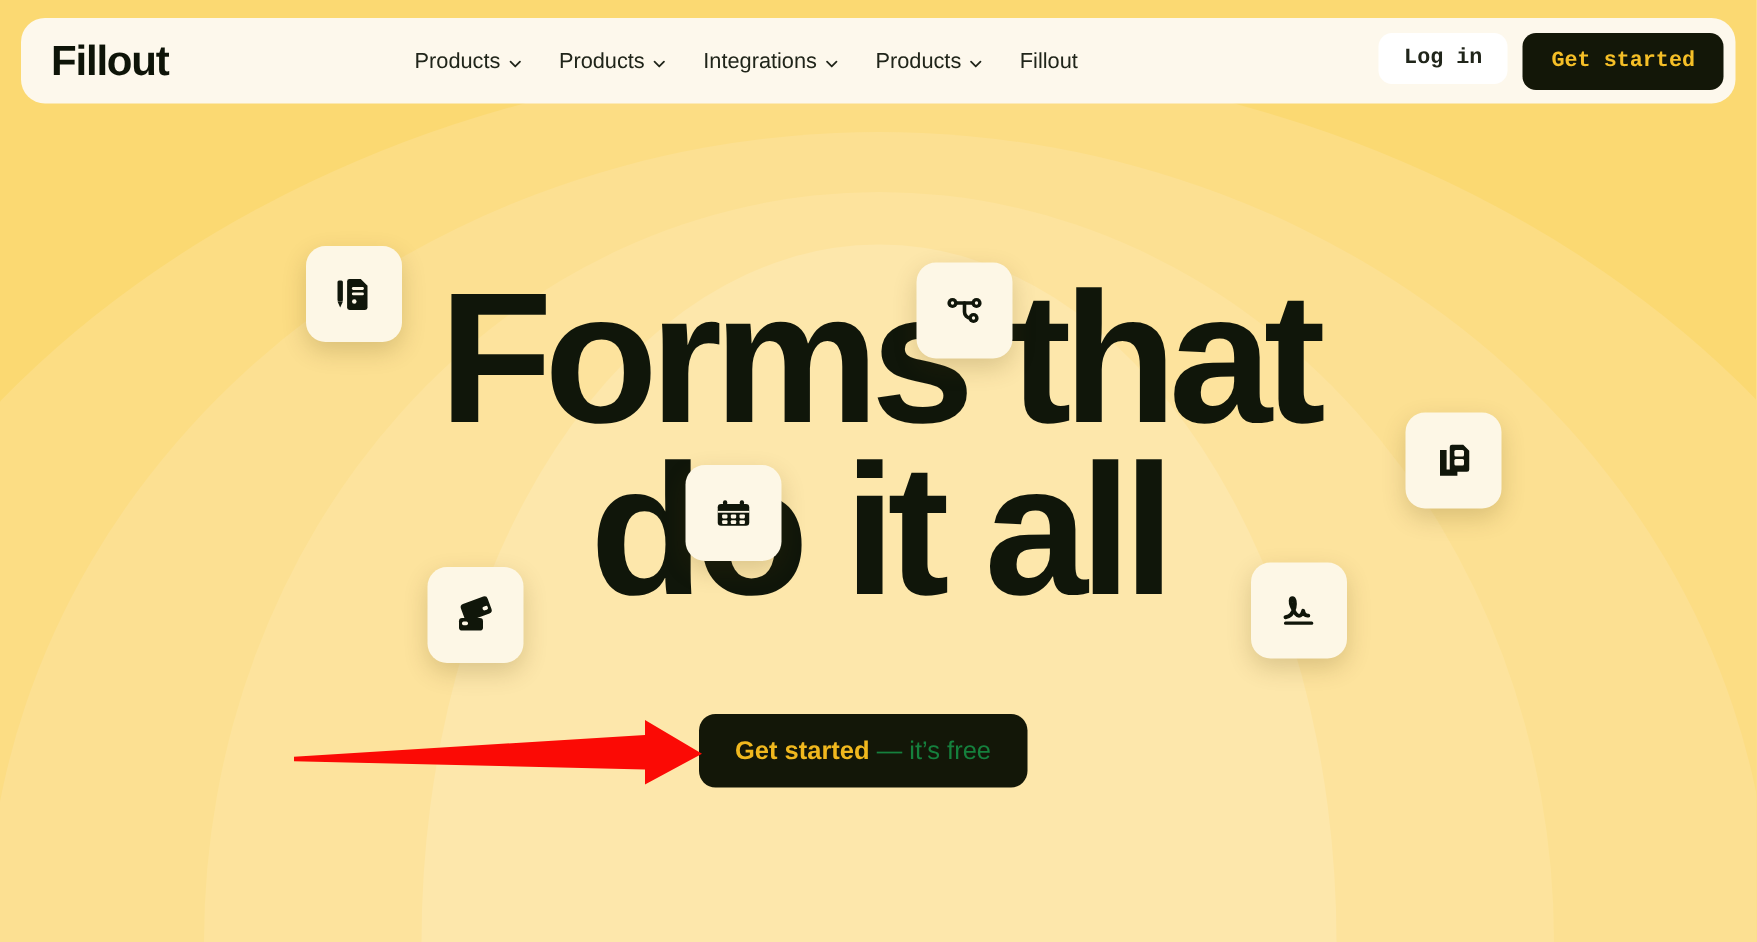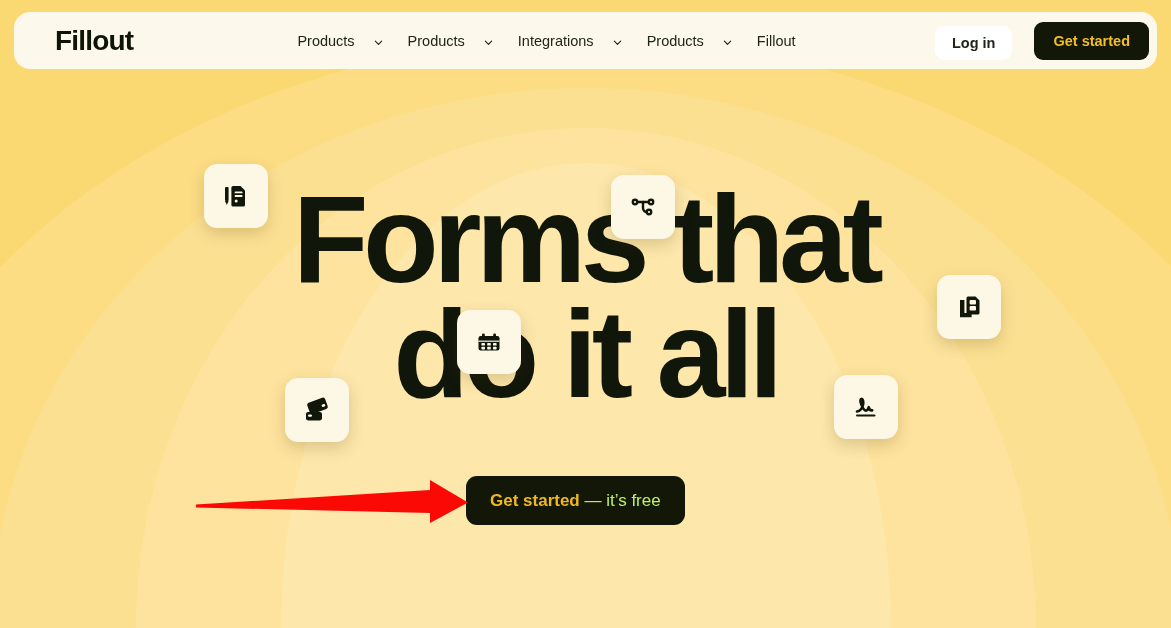--- a/index.html
+++ b/index.html
@@ -40,21 +40,20 @@
     position: absolute;
     left: 14px;
     right: 14px;
     top: 12px;
     height: 57px;
     background: #fdf8ec;
     border-radius: 16px;
     display: flex;
     align-items: center;
     z-index: 30;
-    padding-left: 21px;
   }
 
   #brand {
     font-size: 28px;
     font-weight: bold;
     color: #0e1408;
     letter-spacing: -0.8px;
     margin-left: 20px;
     white-space: nowrap;
   }
@@ -62,41 +61,42 @@
   #nav-links {
     display: flex;
     align-items: center;
     gap: 26px;
     margin-left: 164px;
   }
 
   .nav-link {
     display: flex;
     align-items: center;
-    gap: 19px;
+    gap: 5px;
     font-size: 14.5px;
     color: #20251a;
     white-space: nowrap;
     cursor: pointer;
   }
 
   .chev {
     width: 8px;
     height: 8px;
     position: relative;
     top: 1px;
   }
   .chev svg { display: block; }
 
   #nav-actions {
     margin-left: auto;
     display: flex;
-    align-items: flex-end;
-    gap: 22px;
+    align-items: flex-start;
+    gap: 10px;
     margin-right: 8px;
+    font-family: Liberation Mono, monospace;
   }
 
   #login-btn {
     background: #ffffff;
     border: none;
     border-radius: 9px;
     padding: 9px 17px;
     font-family: inherit;
     font-size: 14.5px;
     font-weight: bold;
@@ -176,21 +176,21 @@
     z-index: 22;
   }
   #hero-cta-strong {
     font-family: inherit;
     font-weight: bold;
     color: #f0b81e;
   }
   #hero-cta-rest {
     font-family: inherit;
     font-weight: normal;
-    color: #bef264;
+    color: #15803d;
     white-space: pre;
   }
 
   
   #annotation-arrow {
     position: absolute;
     left: 192px;
     top: 478px;
     width: 280px;
     height: 50px;

